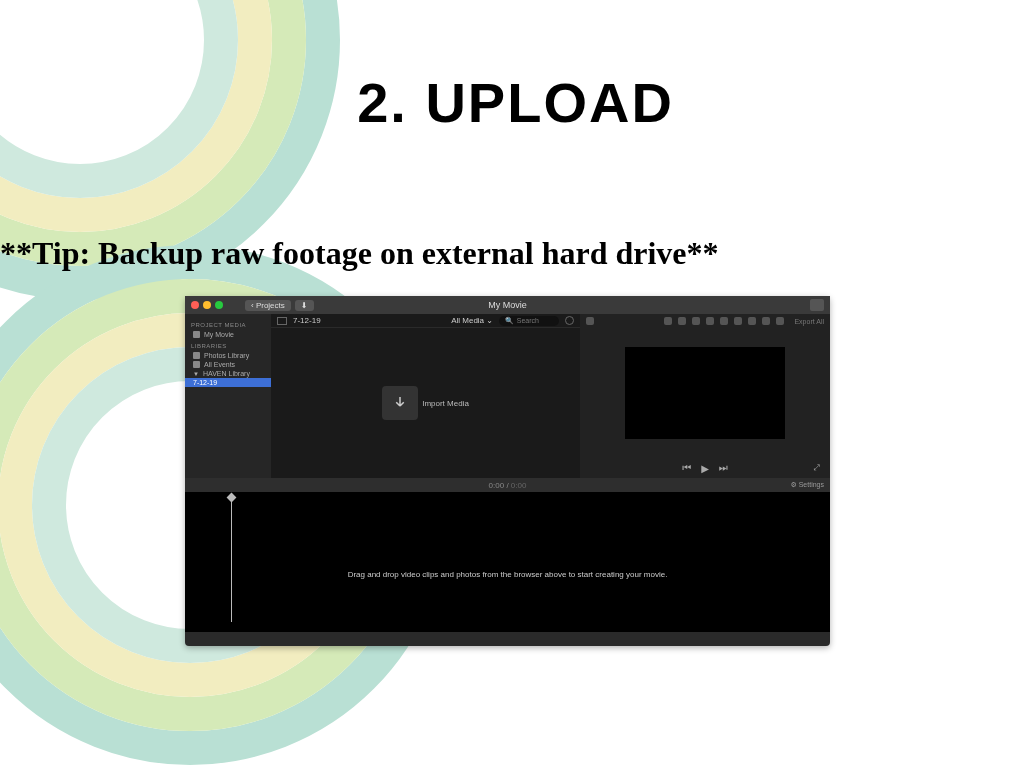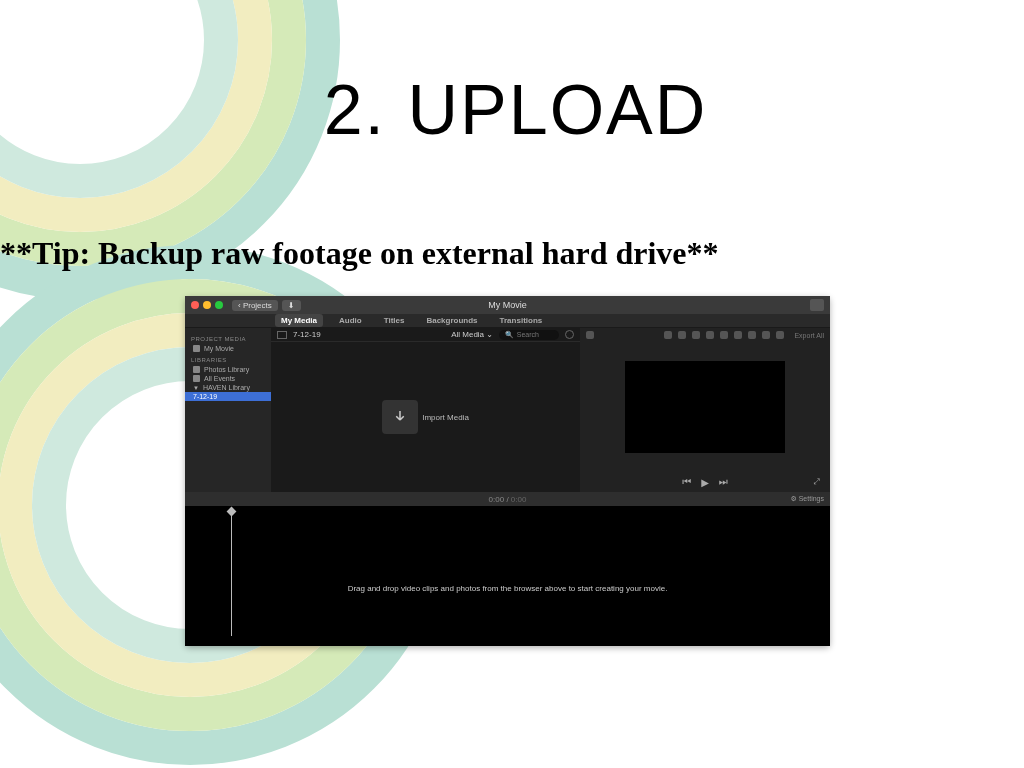--- a/index.html
+++ b/index.html
@@ -6,31 +6,31 @@
   html, body { width: 1024px; height: 768px; overflow: hidden; font-family: -apple-system, Helvetica, Arial, sans-serif; background: #fff; }
   .canvas { position: relative; width: 1024px; height: 768px; background: #fff; }
   
   .rings { position: absolute; top: -220px; left: -180px; width: 520px; height: 520px; }
   .ring { position: absolute; border-radius: 50%; border-style: solid; }
   .rings2 { position: absolute; top: 245px; left: -70px; width: 520px; height: 520px; }
   .r1 { inset: 0; border-width: 34px; border-color: #b9e0d4; }
   .r2 { inset: 34px; border-width: 34px; border-color: #d5eab8; }
   .r3 { inset: 68px; border-width: 34px; border-color: #f2edc0; }
   .r4 { inset: 102px; border-width: 34px; border-color: #cfe9de; }
-  .title { position: absolute; top: 70px; left: 0; right: 0; text-align: center; font-weight: 400; font-size: 70px; letter-spacing: 2px; font-family: "Arial Black", "Helvetica Neue", sans-serif; margin-left: 7px; }
+  .title { position: absolute; top: 70px; left: 0; right: 0; text-align: center; font-weight: 700; font-size: 56px; letter-spacing: 2px; font-family: "Arial Black", "Helvetica Neue", sans-serif; margin-left: 7px; }
   .tip { position: absolute; top: 235px; left: 0; right: 0; text-align: left; font-size: 32px; font-weight: 600; font-family: Liberation Serif, serif; }
 
   
   .imovie { position: absolute; top: 296px; left: 185px; width: 645px; height: 350px; background: #2a2a2a; border-radius: 4px; box-shadow: 0 2px 6px rgba(0,0,0,.3); font-size: 9px; color: #ccc; }
   .tb { height: 18px; background: #3a3a3a; display: flex; align-items: center; padding: 0 6px; position: relative; }
   .traffic { display: flex; gap: 4px; }
   .dot { width: 8px; height: 8px; border-radius: 50%; }
   .dred { background: #ff5f56; } .dyel { background: #ffbd2e; } .dgrn { background: #27c93f; }
   .tb-title { position: absolute; left: 0; right: 0; text-align: center; font-size: 9px; color: #ddd; }
-  .tb-btns { display: flex; gap: 4px; margin-left: 9px; position: relative; z-index: 2; }
+  .tb-btns { display: flex; gap: 4px; margin-left: 22px; position: relative; z-index: 2; }
   .tb-btn { background: #555; color: #ddd; font-size: 8px; padding: 1px 6px; border-radius: 3px; }
   .tb-share { position: absolute; right: 6px; width: 14px; height: 12px; background: #555; border-radius: 2px; }
 
   .tabrow { height: 14px; background: #2a2a2a; display: flex; align-items: center; padding-left: 90px; gap: 10px; border-bottom: 1px solid #1a1a1a; }
   .tab { font-size: 8px; font-weight: 600; padding: 2px 6px; color: #aaa; }
   .tab.active { background: #444; border-radius: 3px; color: #fff; }
 
   .mid { display: flex; height: 164px; background: #202020; }
   .sidebar { width: 86px; background: #262626; padding: 4px 6px; font-size: 7px; color: #aaa; }
   .sb-head { font-size: 6px; color: #888; text-transform: uppercase; margin: 4px 0 2px; letter-spacing: .5px; }
@@ -90,27 +90,20 @@
         <div class="dot dgrn"></div>
       </div>
       <div class="tb-btns">
         <div class="tb-btn">‹ <span>Projects</span></div>
         <div class="tb-btn">⬇</div>
       </div>
       <div class="tb-title">My Movie</div>
       <div class="tb-share"></div>
     </div>
 
-    <div class="tabrow">
-      <div class="tab active">My Media</div>
-      <div class="tab">Audio</div>
-      <div class="tab">Titles</div>
-      <div class="tab">Backgrounds</div>
-      <div class="tab">Transitions</div>
-    </div>
 
     <div class="mid">
       <div class="sidebar">
         <div class="sb-head">PROJECT MEDIA</div>
         <div class="sb-item">
             <span class="sb-ico"></span>
             <span>My Movie</span>
           </div>
         <div class="sb-head">LIBRARIES</div>
         <div class="sb-item">

